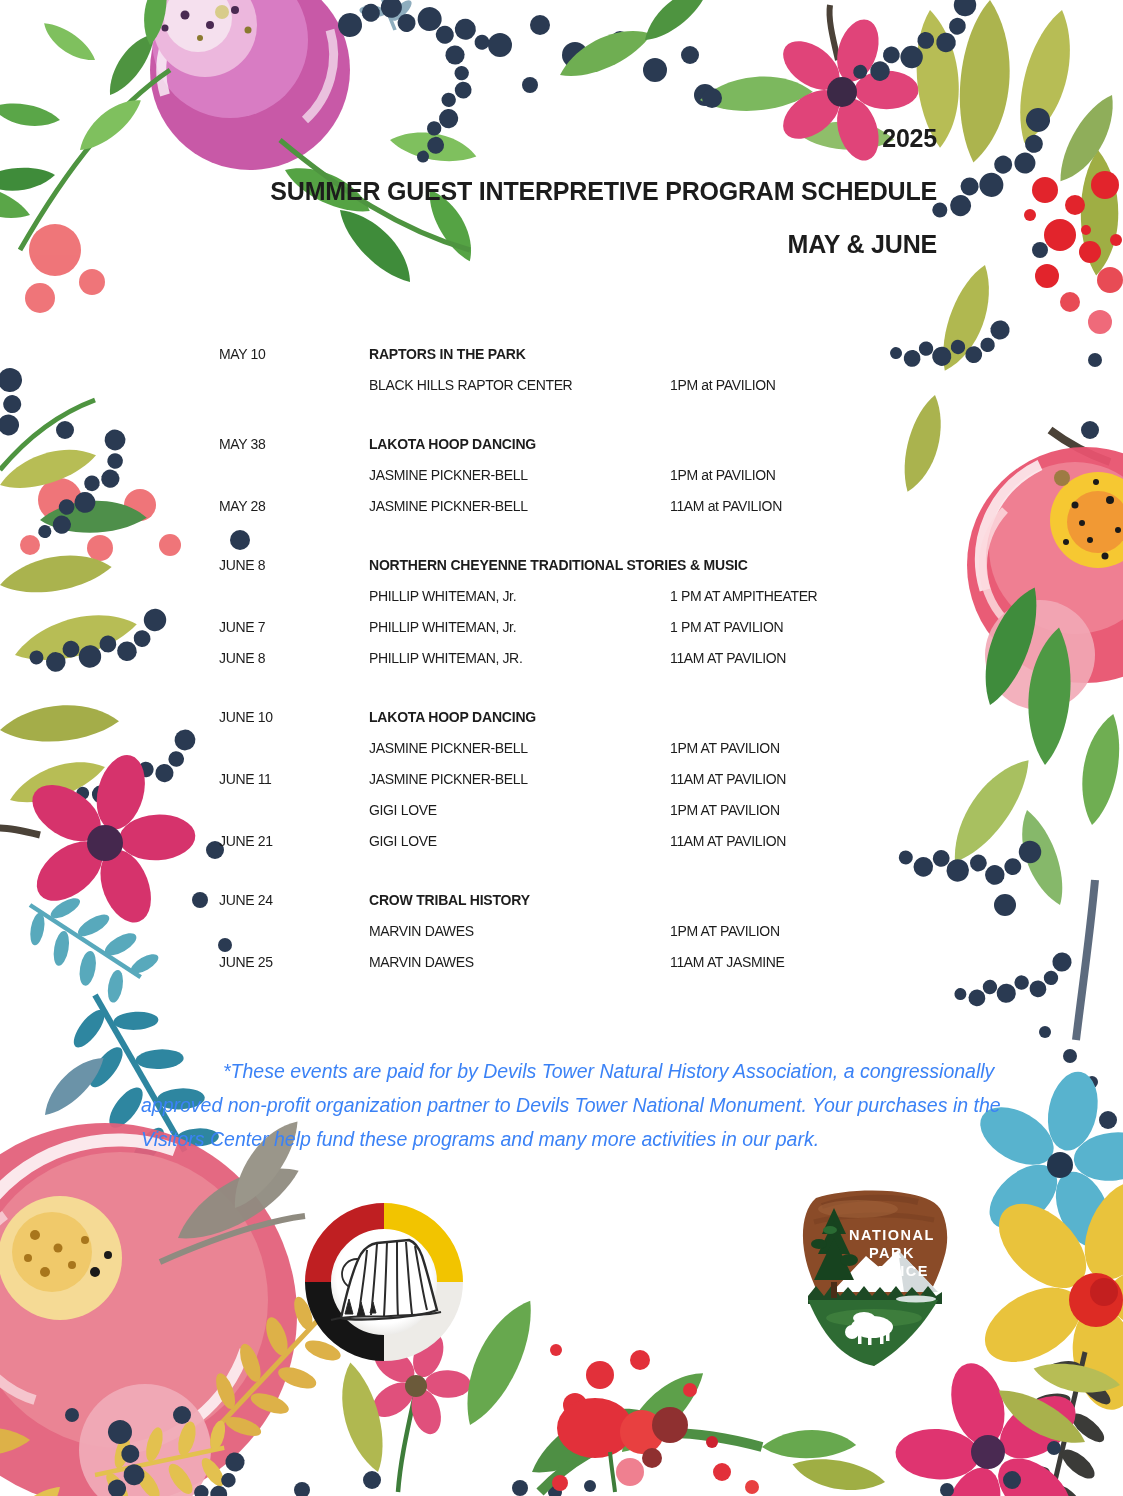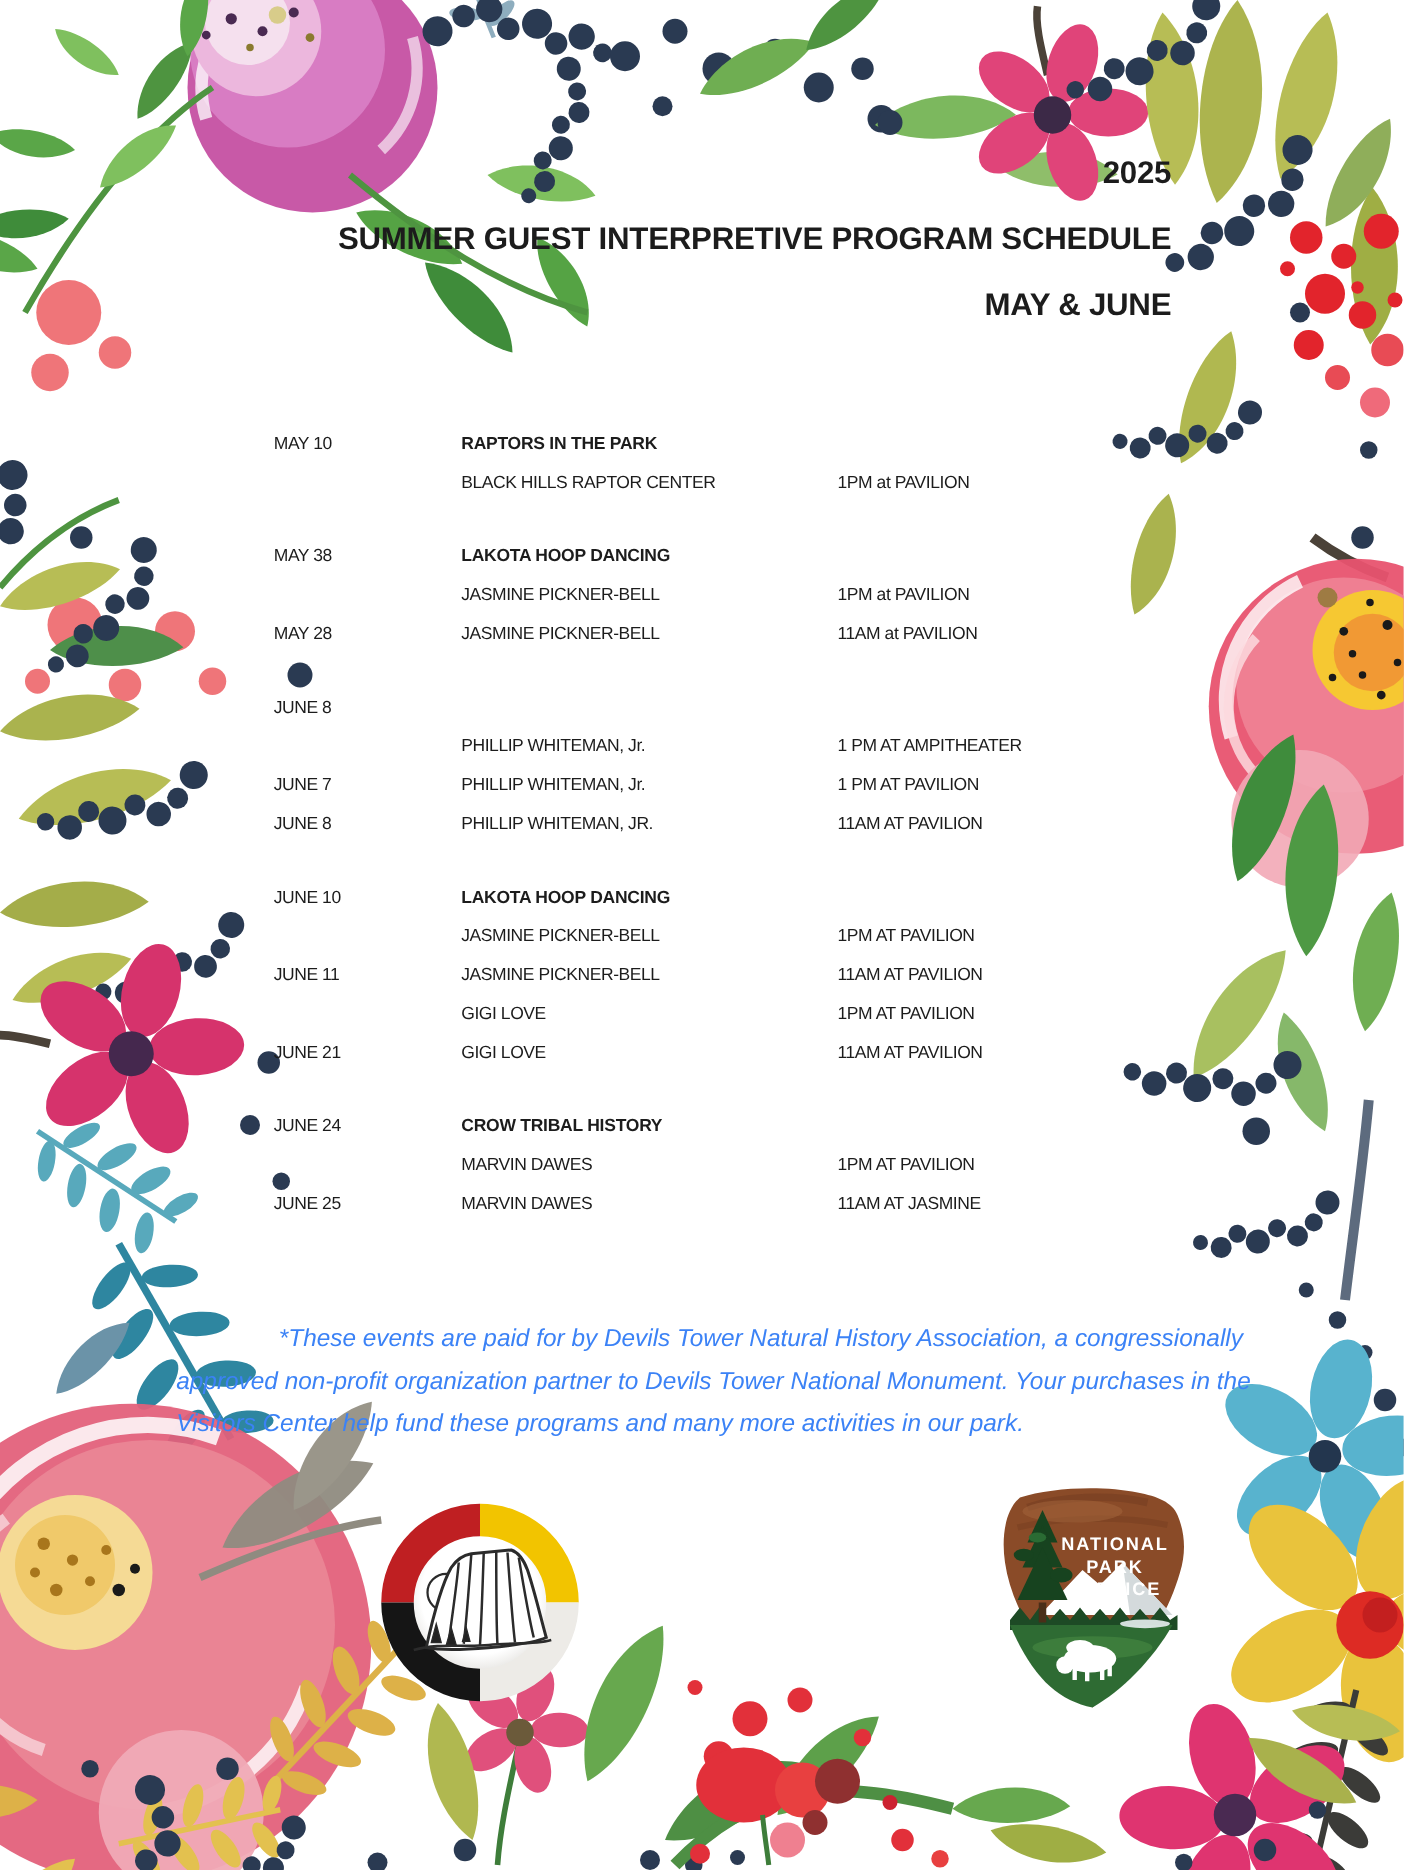--- a/index.html
+++ b/index.html
@@ -362,20 +362,21 @@
         <span class="cell c-time">1PM at PAVILION</span>
       </div>
       <div class="srow">
         <span class="cell c-date">MAY 28</span>
         <span class="cell c-prog">JASMINE PICKNER-BELL</span>
         <span class="cell c-time">11AM at PAVILION</span>
       </div>
 
       <div class="srow gap">
         <span class="cell c-date">JUNE 8</span>
+        <span class="cell c-prog title">NORTHERN CHEYENNE TRADITIONAL STORIES &amp; MUSIC</span>
         <span class="cell c-time"></span>
       </div>
       <div class="srow">
         <span class="cell c-date"></span>
         <span class="cell c-prog">PHILLIP WHITEMAN, Jr.</span>
         <span class="cell c-time">1 PM AT AMPITHEATER</span>
       </div>
       <div class="srow">
         <span class="cell c-date">JUNE 7</span>
         <span class="cell c-prog">PHILLIP WHITEMAN, Jr.</span>

